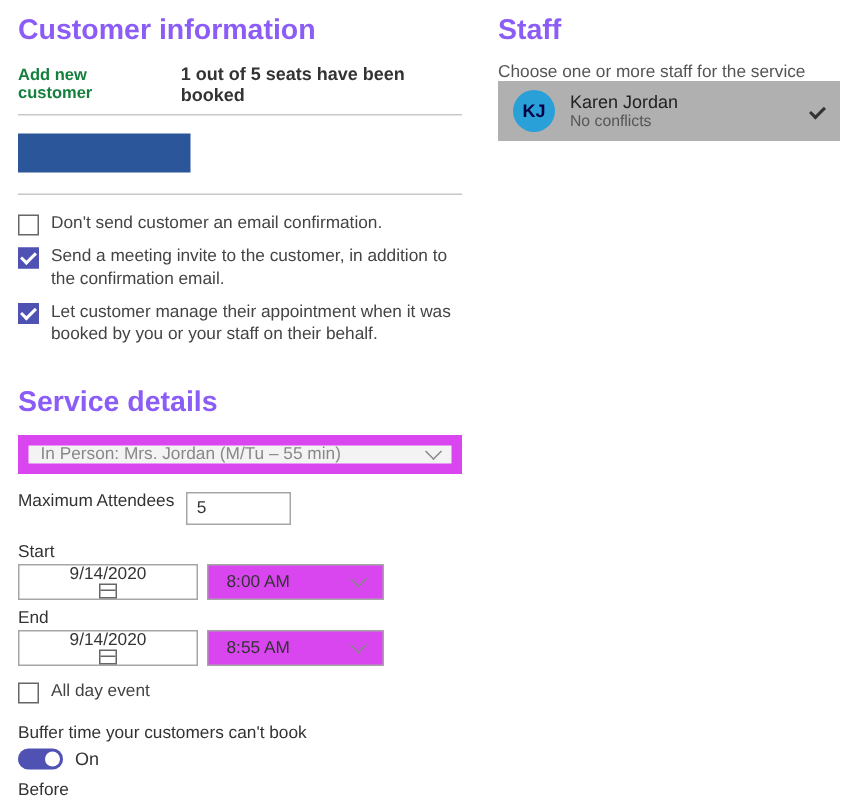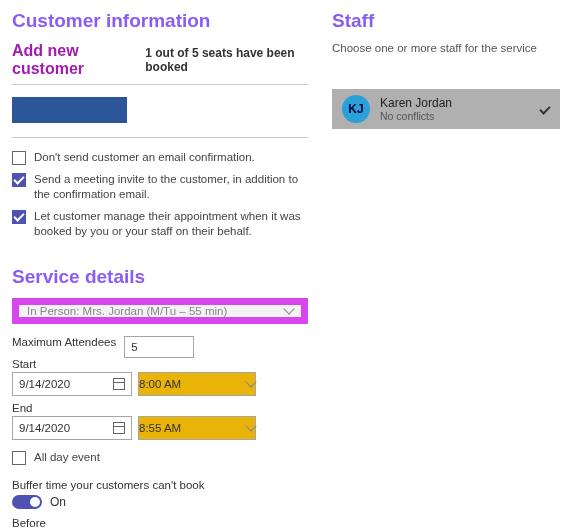--- a/index.html
+++ b/index.html
@@ -22,22 +22,22 @@
     color: #8b5cf6;
     margin-bottom: 10px;
   }
   .sub-row {
     display: flex;
     align-items: center;
     gap: 14px;
     margin-bottom: 6px;
   }
   .link {
-    color: #a21caf;
-    font-size: 16px;
+    color: #15803d;
+    font-size: 11px;
     font-weight: 600;
     cursor: pointer;
   }
   .seat-text {
     font-size: 12px;
     font-weight: 700;
     color: #333;
   }
   .hr {
     border: none;
@@ -124,58 +124,59 @@
     background: #fff;
     font-size: 11.5px;
     padding: 0 6px;
     display: flex;
     align-items: center;
   }
   .w70 { width: 70px; }
   .label-sm {
     font-size: 11.5px;
     color: #333;
-    margin-top: 0;
+    margin-top: 12px;
   }
   .dt-group {
     display: flex;
     gap: 6px;
     margin-top: 2px;
   }
   .date-in {
     width: 120px;
     height: 24px;
     border: 1px solid #a6a6a6;
     background: #fff;
     display: flex;
     align-items: center;
     padding: 0 6px;
     font-size: 11.5px;
     justify-content: space-between;
     cursor: pointer;
+    flex-direction: column;
   }
   .cal-icon {
     width: 12px; height: 12px;
     border: 1px solid #666;
     position: relative;
   }
   .cal-icon::before {
     content:"";
     position:absolute;
     top:3px;left:0;right:0;
     border-top:1px solid #666;
   }
   .time-in {
     width: 118px;
     height: 24px;
     border: 1px solid #a6a6a6;
-    background: #eab308;
-    display: flex;
-    align-items: center;
-    padding: 0 0;
+    background: #d946ef;
+    display: flex;
+    align-items: center;
+    padding: 0 12px;
     font-size: 11.5px;
     justify-content: space-between;
     cursor: pointer;
   }
   .toggle-row {
     display: flex;
     align-items: center;
     gap: 8px;
     margin-top: 4px;
   }
@@ -229,21 +230,20 @@
     color: #555;
     margin-bottom: 0;
   }
   .staff-card {
     background: #b0b0b0;
     display: flex;
     align-items: center;
     padding: 6px 10px;
     gap: 10px;
     cursor: pointer;
-    margin-top: 35px;
   }
   .avatar {
     width: 28px; height: 28px;
     border-radius: 50%;
     background: #2aa0d8;
     color: #004;
     font-size: 12px;
     font-weight: 600;
     display:flex;align-items:center;justify-content:center;
   }

